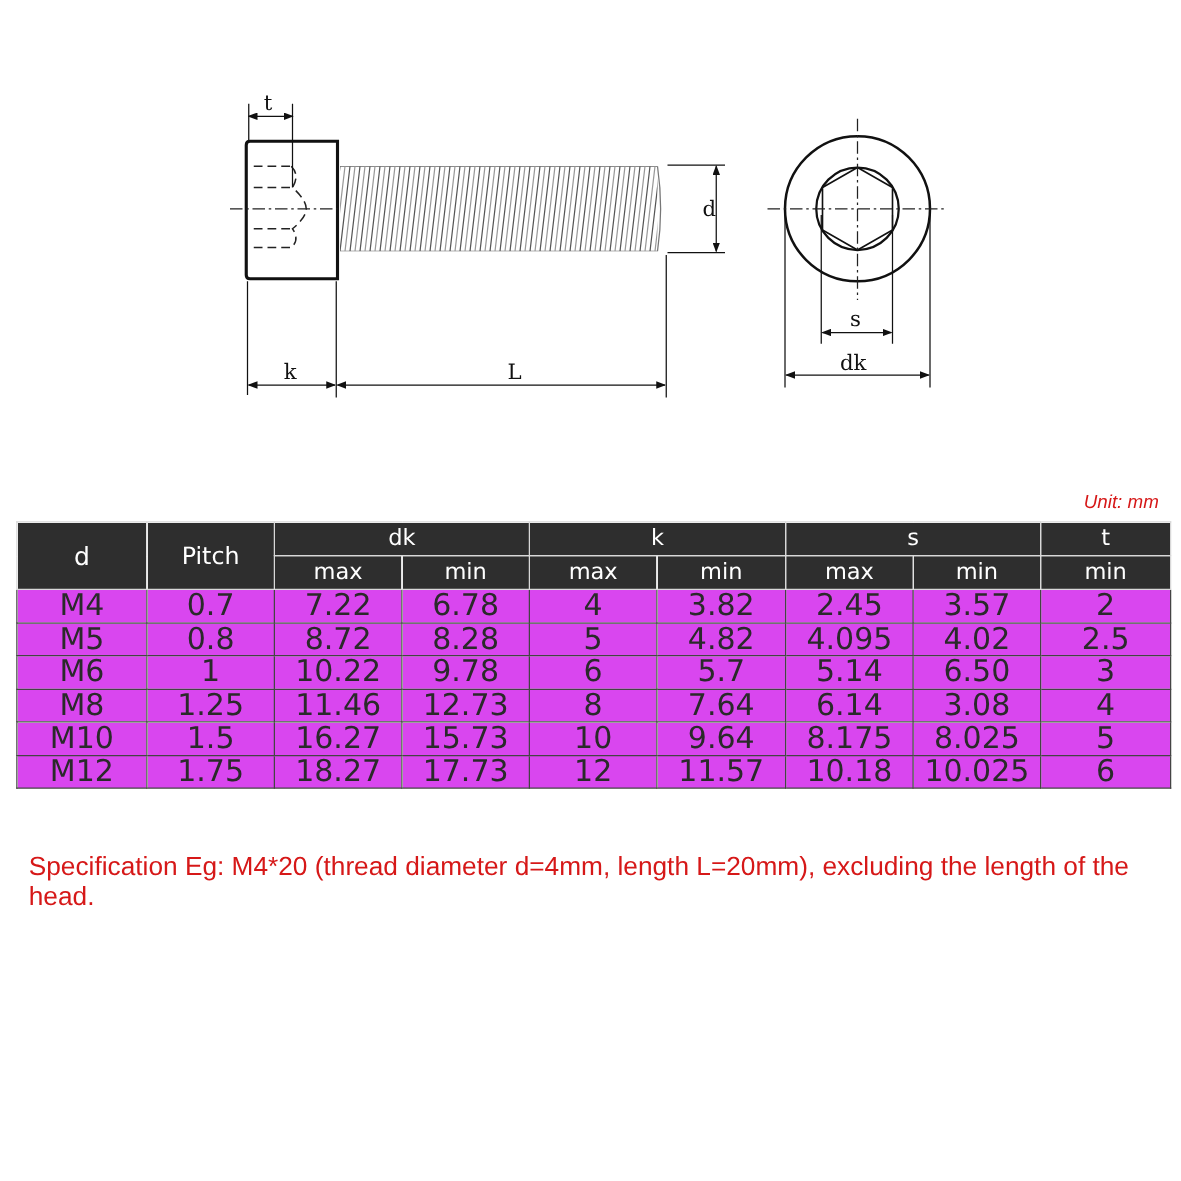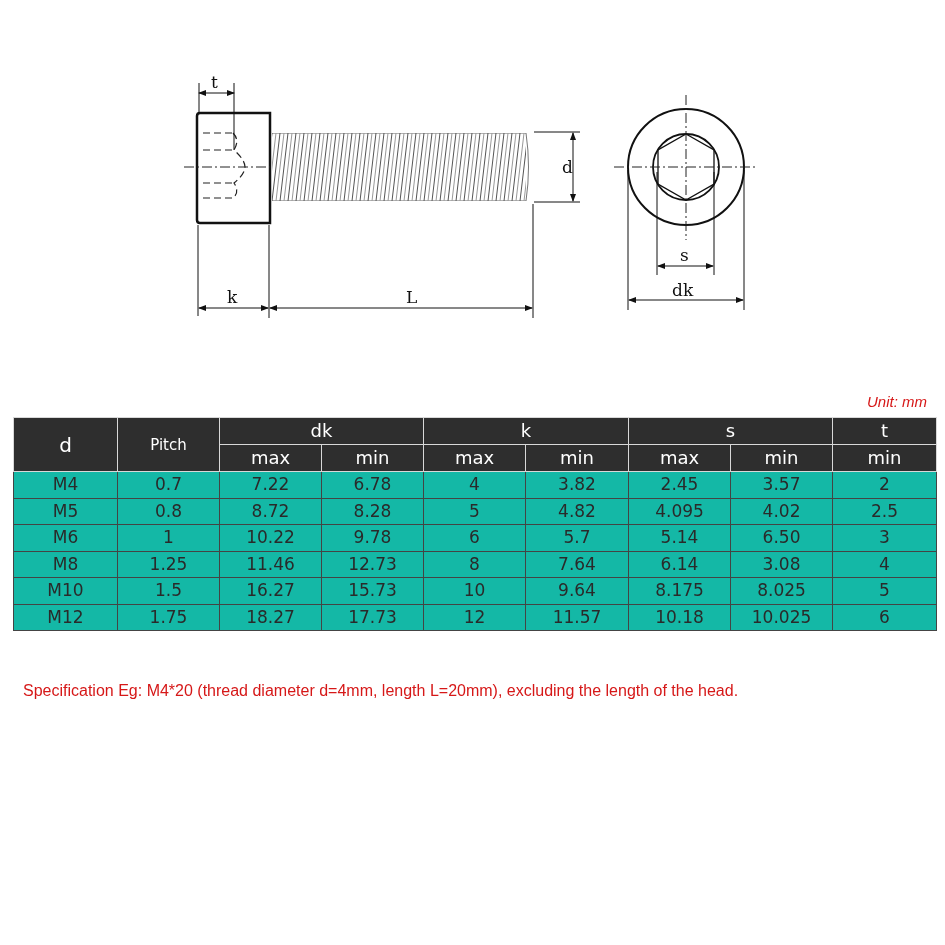--- a/index.html
+++ b/index.html
@@ -3,23 +3,23 @@
 <meta charset="utf-8">
 <style>
   html, body { margin:0; padding:0; background:#ffffff; }
   body { width:945px; height:945px; position:relative; overflow:hidden; font-family:"DejaVu Sans", sans-serif; }
   .drawing { position:absolute; left:0; top:0; }
   .dim-label { font-family:"DejaVu Serif", serif; font-size:17px; fill:#111; }
   .unit { position:absolute; right:18px; top:393px; color:#d61818; font-family:"Liberation Sans", sans-serif; font-size:15px;font-style:italic; }
   table.spec { position:absolute; left:13px; top:417px; width:923px; border-collapse:collapse; table-layout:fixed; }
   table.spec th, table.spec td { text-align:center; padding:0; overflow:hidden; white-space:nowrap; }
   table.spec th { background:#2e2e2e; color:#ffffff; font-weight:normal; font-size:18px; border:1px solid #d8d8d8; height:26px; line-height:26px; }
-  table.spec th.small { font-size:15px; }
-  table.spec td { background:#14b8a6; color:#2a2a2a; font-size:17px; border:1.5px solid #444; height:25.5px; line-height:25px; }
-  .spec-note { position:absolute; left:23px; top:682px; color:#d61818; font-family:"Liberation Sans", sans-serif; font-size:16px; }
+  table.spec th.small { font-size:19px; }
+  table.spec td { background:#d946ef; color:#2a2a2a; font-size:24px; border:1.5px solid #444; height:25.5px; line-height:25px; }
+  .spec-note { position:absolute; left:23px; top:682px; color:#d61818; font-family:"Liberation Sans", sans-serif; font-size:21px; }
 </style>
 </head>
 <body>
 
 <svg class="drawing" width="945" height="360" viewBox="0 0 945 360" xmlns="http://www.w3.org/2000/svg">
   <defs>
     <marker id="arr" markerWidth="8" markerHeight="6" refX="7" refY="3" orient="auto-start-reverse">
       <path d="M0,0 L8,3 L0,6 Z" fill="#111"></path>
     </marker>
     <clipPath id="threadClip">

